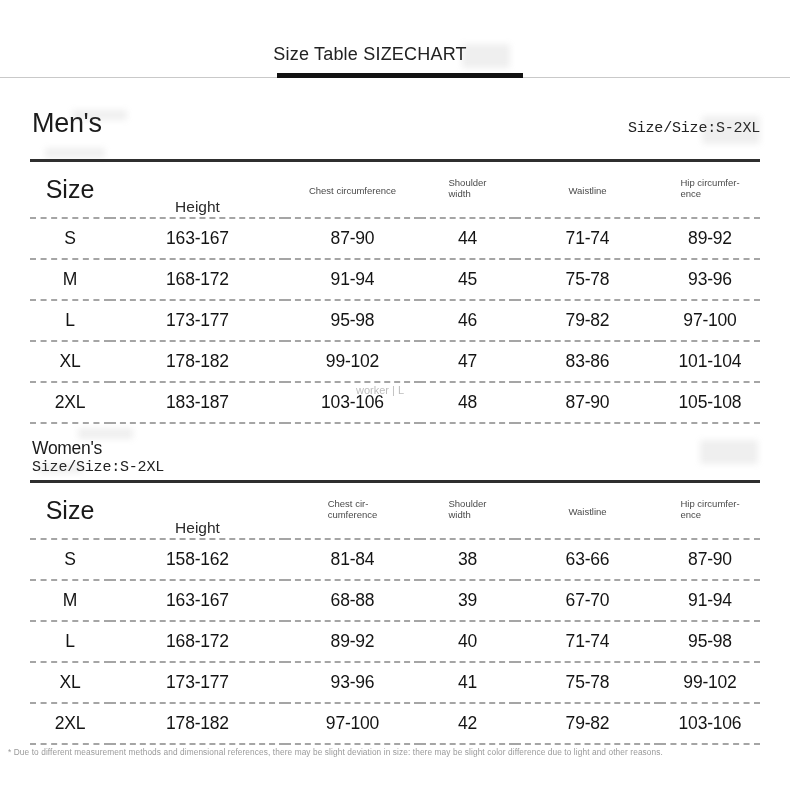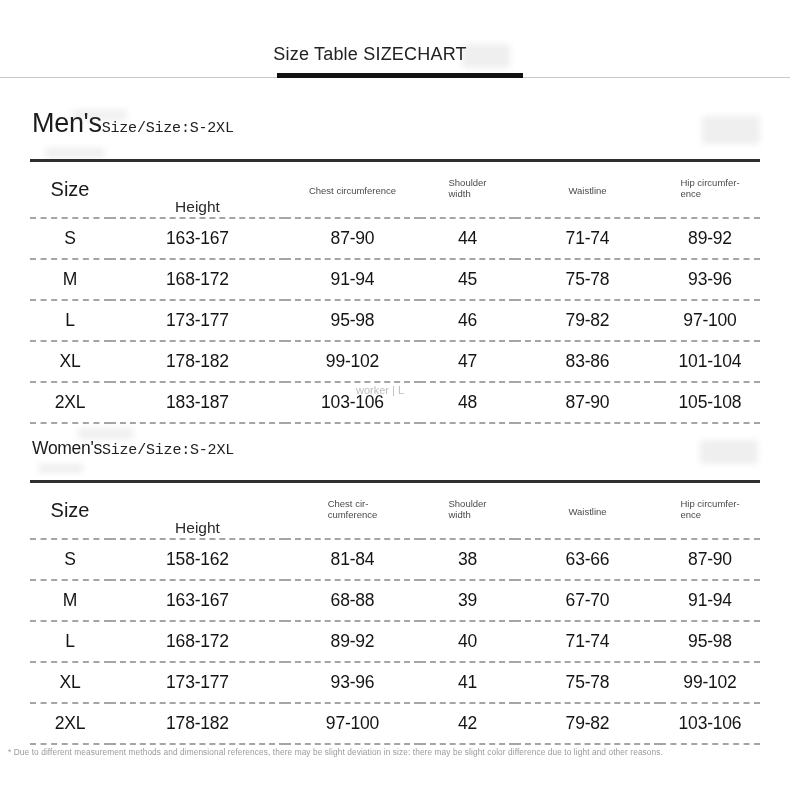--- a/index.html
+++ b/index.html
@@ -10,40 +10,40 @@
 
   
   .page-title{
     position:absolute;top:44px;left:0;right:50px;text-align:center;
     font-size:18px;color:#222;letter-spacing:.2px;
   }
   .title-line{position:absolute;top:77px;left:0;width:790px;height:1px;background:#c9c9c9;}
   .title-bar{position:absolute;top:73px;left:277px;width:246px;height:5px;background:#121212;}
 
   
-  .sec-head{position:absolute;left:32px;right:30px;display:flex;align-items:baseline;}
+  .sec-head{position:absolute;left:32px;right:30px;display:flex;justify-content:space-between;align-items:baseline;}
   .sec-head.mens{top:108px;}
-  .sec-head.womens{top:438px;}
+  .sec-head.womens{top:438px;flex-direction:column;}
   .sec-name{color:#1b1b1b;font-weight:500;letter-spacing:-.3px;}
   .mens .sec-name{font-size:27px;}
   .womens .sec-name{font-size:17.5px;}
   .sec-range{font-size:15px;color:#222;font-weight:500;letter-spacing:-.2px;font-family:Liberation Mono, monospace;}
 
   
   table.size-table{
     position:absolute;left:30px;width:730px;border-collapse:collapse;table-layout:fixed;
     border-top:3px solid #2f2f2f;
   }
   table.size-table.mens{top:159px;}
   table.size-table.womens{top:480px;}
   th,td{border-bottom:2px dashed #a5a5a5;text-align:center;vertical-align:middle;padding:0;}
   th{height:42px;font-weight:400;}
   td{height:39px;font-size:17.5px;font-weight:500;color:#141414;letter-spacing:-.2px;}
   th .hdr{display:inline-block;text-align:left;line-height:1.2;}
-  th.h-large .hdr{font-size:20px;color:#1a1a1a;font-weight:400;}
+  th.h-large .hdr{font-size:25px;color:#1a1a1a;font-weight:400;}
   th.h-medium .hdr{font-size:15.5px;color:#2a2a2a;font-weight:400;margin-top:36px;}
   th.h-small .hdr{font-size:9.5px;color:#4a4a4a;}
 
   
   .footer{position:absolute;left:8px;top:747px;font-size:8.3px;color:#9a9a9a;letter-spacing:.1px;}
 
   
   .wm-center{position:absolute;left:356px;top:384px;font-size:11px;color:#bdbdbd;filter:blur(.3px);}
   .blob{position:absolute;background:rgba(125,125,125,.12);filter:blur(3px);border-radius:2px;}
   .blob.b-title{left:462px;top:44px;width:48px;height:24px;}

